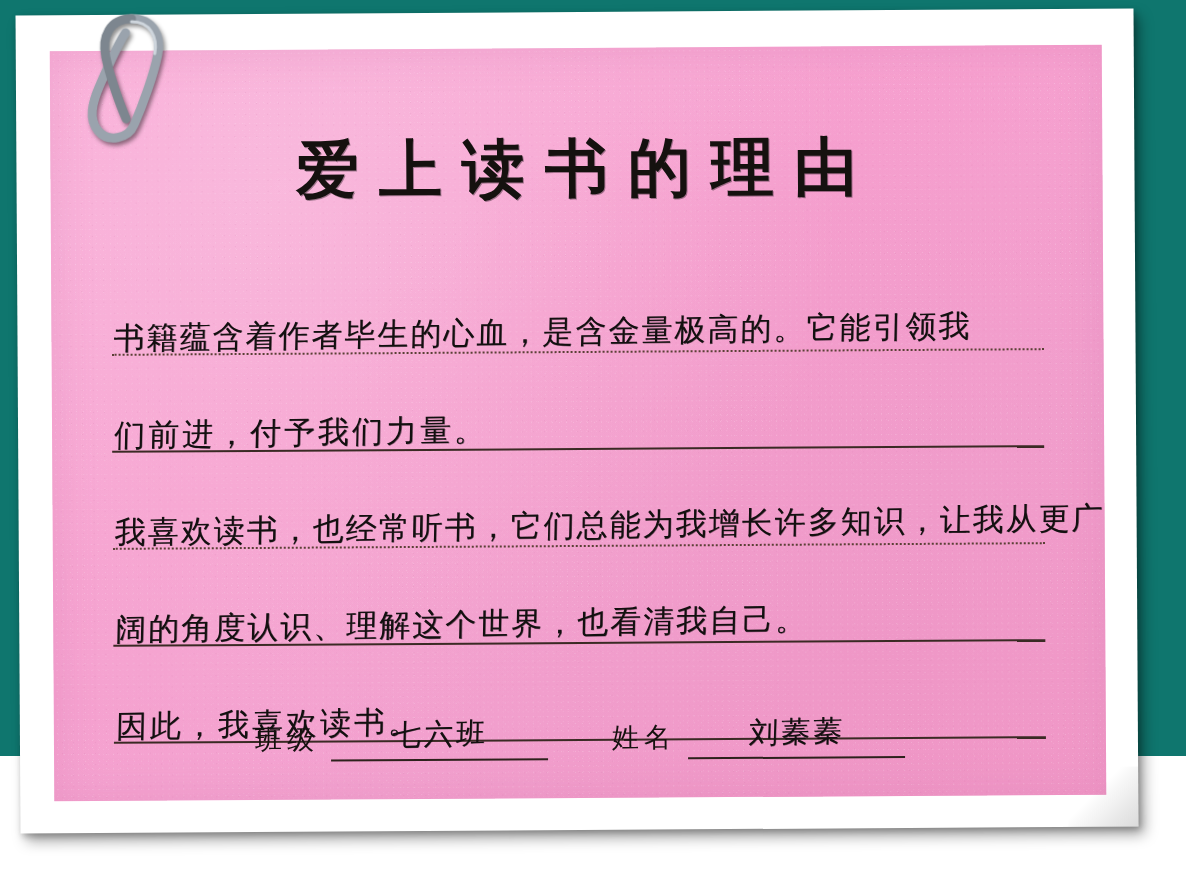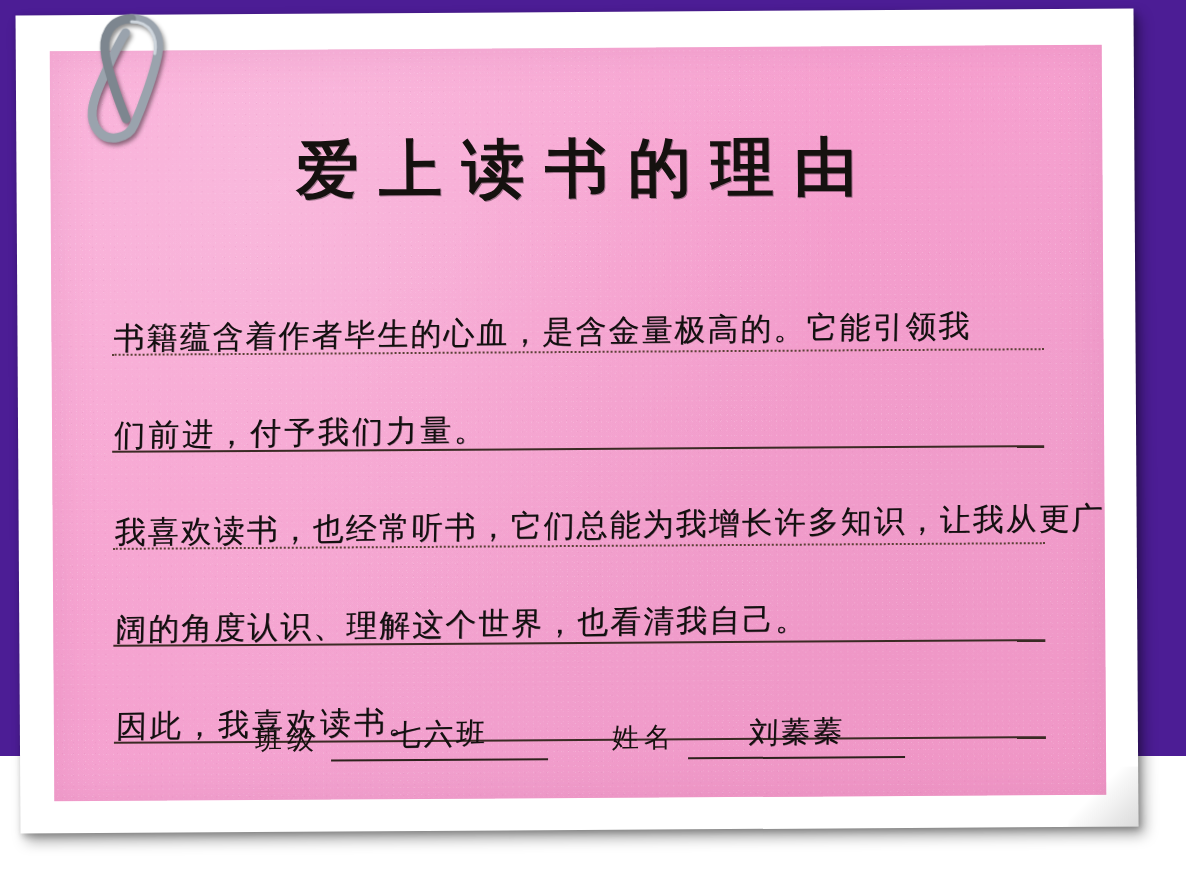--- a/index.html
+++ b/index.html
@@ -12,21 +12,21 @@
     height: 872px;
     overflow: hidden;
     font-family: "Liberation Sans", sans-serif;
   }
 
   
   #scene {
     position: relative;
     width: 1186px;
     height: 756px;
-    background: #4c1d95;
+    background: #0f766e;
   }
 
   .photo-frame {
     position: absolute;
     left: 18px;
     top: 12px;
     width: 1118px;
     height: 818px;
     background: #ffffff;
     box-shadow: 6px 8px 14px rgba(0,0,0,0.35),

